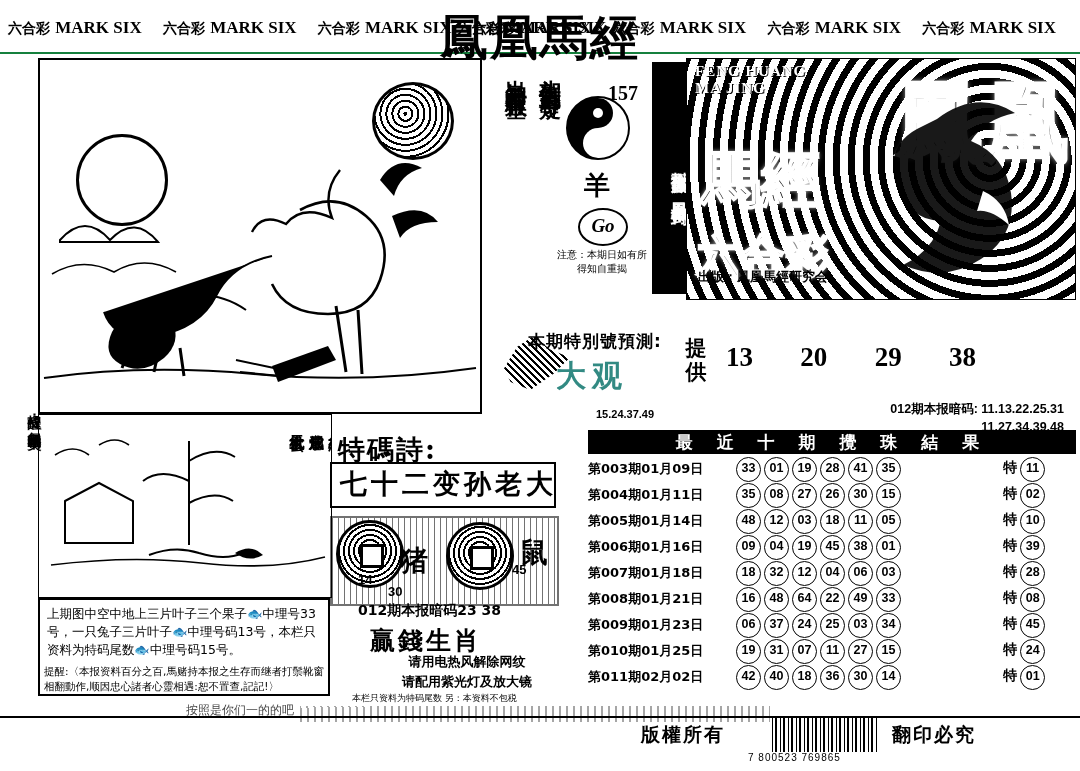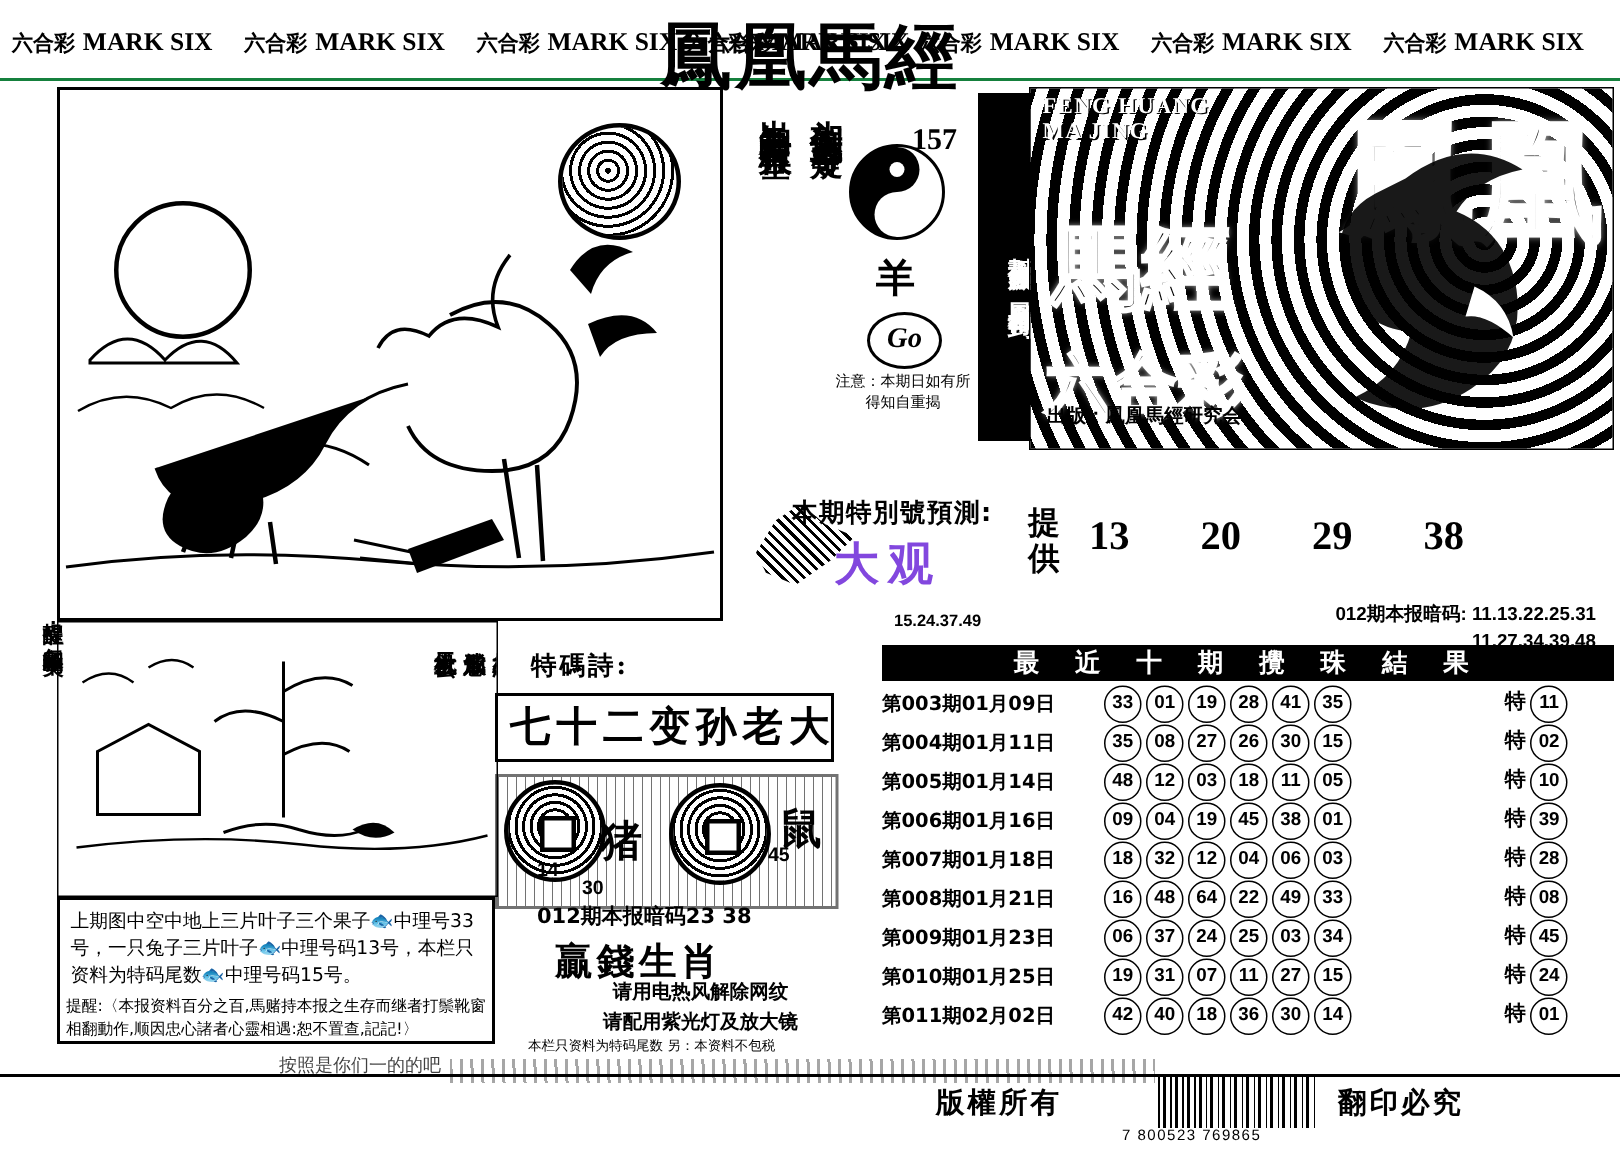--- a/index.html
+++ b/index.html
@@ -134,21 +134,21 @@
   }
 
   
   .pred-label{
     position:absolute;left:528px;top:330px;font-size:17px;font-weight:bold;
     letter-spacing:1px;
   }
   .pred-bigword{
     position:absolute;left:556px;top:356px;font-size:30px;font-weight:bold;
     font-family:"DejaVu Serif",serif;letter-spacing:6px;
-    color:#6d28d9;opacity:.85;
+    color:#0f766e;opacity:.85;
   }
   .tigong{
     position:absolute;left:682px;top:336px;width:28px;
     font-size:21px;font-weight:bold;line-height:1.15;text-align:center;
   }
   .pred-nums{
     position:absolute;left:726px;top:342px;width:250px;
     display:flex;justify-content:space-between;
     font-family:"Liberation Serif","DejaVu Serif",serif;
     font-weight:bold;font-size:27px;
@@ -181,21 +181,21 @@
   .ball{
     display:inline-block;width:23px;height:23px;line-height:21px;
     border:1.6px solid #000;border-radius:50%;text-align:center;
     font-size:12.5px;font-weight:bold;margin-right:3px;
     font-family:"Liberation Sans",sans-serif;
   }
   .te-label{font-size:14px;font-weight:bold;margin:0 3px 0 4px;}
 
   
   .temashi{
-    position:absolute;left:354px;top:432px;font-size:17px;font-weight:bold;
+    position:absolute;left:338px;top:432px;font-size:27px;font-weight:bold;
     font-family:"DejaVu Serif",serif;letter-spacing:2px;
   }
   .poem-box{
     position:absolute;left:330px;top:462px;width:222px;height:42px;
     border:2px solid #000;
   }
   .poem-text{
     position:absolute;left:340px;top:466px;font-size:27px;font-weight:bold;
     font-family:"DejaVu Serif",serif;letter-spacing:4px;
   }
@@ -272,21 +272,21 @@
   }
 
   
   .footer-line{
     position:absolute;left:0;top:716px;width:1080px;height:2px;background:#000;
   }
   .footer-left{
     position:absolute;left:196px;top:736px;font-size:12.5px;letter-spacing:1px;
   }
   .footer-mid{
-    position:absolute;left:624px;top:722px;font-size:19px;font-weight:bold;letter-spacing:2px;
+    position:absolute;left:641px;top:722px;font-size:19px;font-weight:bold;letter-spacing:2px;
   }
   .footer-right{
     position:absolute;left:892px;top:722px;font-size:19px;font-weight:bold;letter-spacing:2px;
   }
   .barcode{
     position:absolute;left:772px;top:718px;width:106px;height:34px;
     background:repeating-linear-gradient(90deg,#000 0 1px,#fff 1px 3px,#000 3px 5px,#fff 5px 8px);
   }
   .barcode-num{
     position:absolute;left:748px;top:752px;font-size:10px;letter-spacing:1px;

